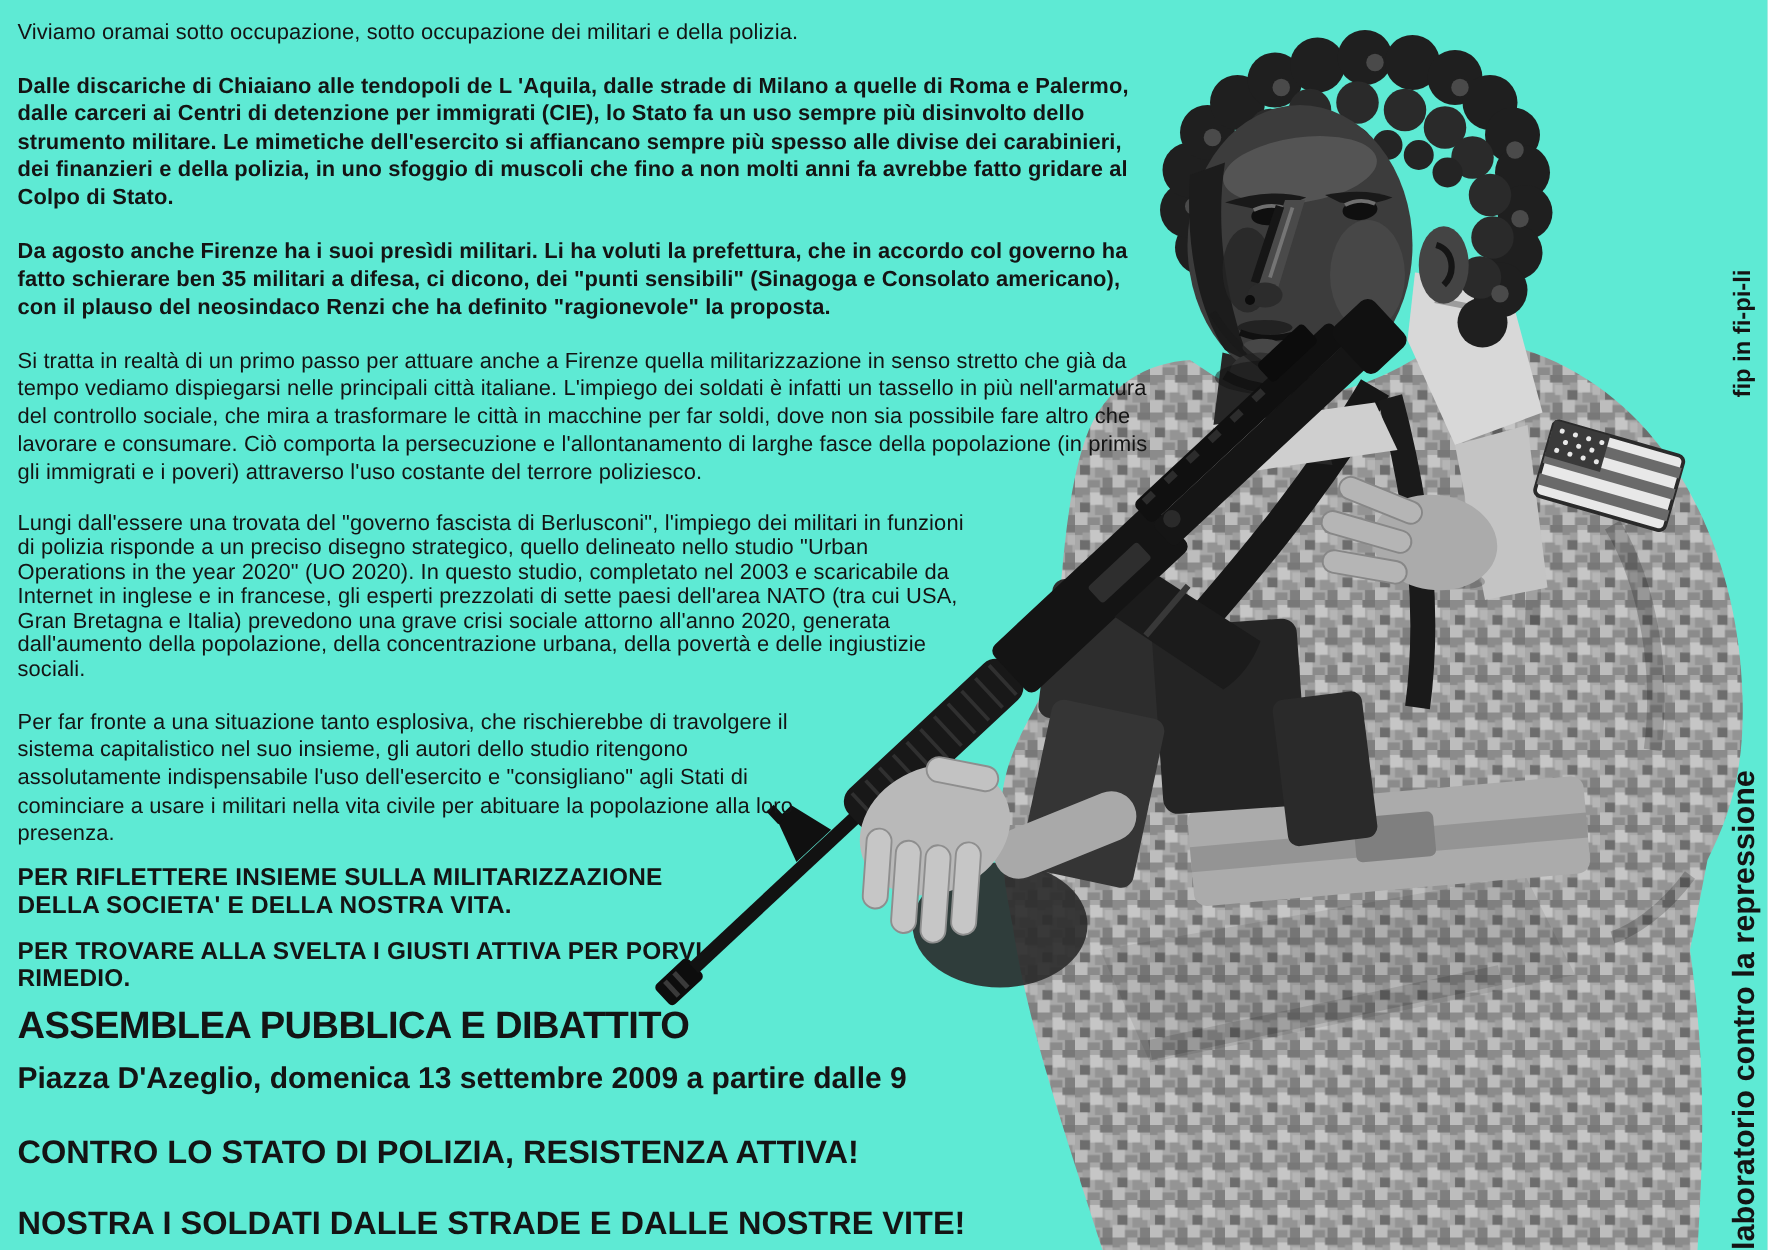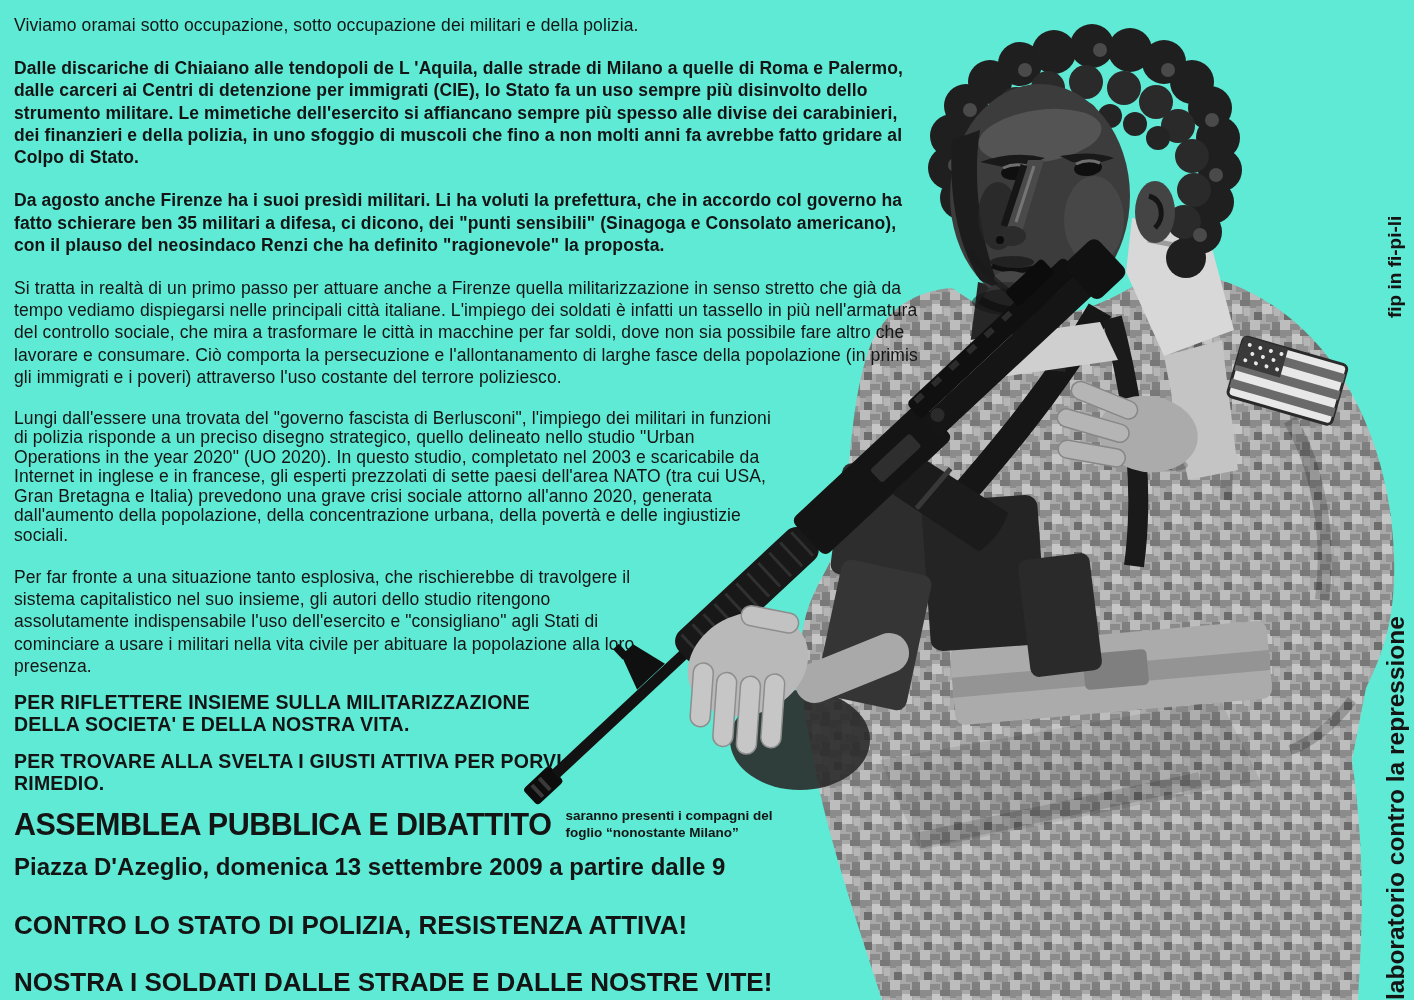--- a/index.html
+++ b/index.html
@@ -44,21 +44,20 @@
     <p class="bodyp p3">Da agosto anche Firenze ha i suoi presìdi militari. Li ha voluti la prefettura, che in accordo col governo ha fatto schierare ben 35 militari a difesa, ci dicono, dei "punti sensibili" (Sinagoga e Consolato americano), con il plauso del neosindaco Renzi che ha definito "ragionevole" la proposta.</p>
     <p class="bodyp p4">Si tratta in realtà di un primo passo per attuare anche a Firenze quella militarizzazione in senso stretto che già da tempo vediamo dispiegarsi nelle principali città italiane. L'impiego dei soldati è infatti un tassello in più nell'armatura del controllo sociale, che mira a trasformare le città in macchine per far soldi, dove non sia possibile fare altro che lavorare e consumare. Ciò comporta la persecuzione e l'allontanamento di larghe fasce della popolazione (in primis gli immigrati e i poveri) attraverso l'uso costante del terrore poliziesco.</p>
     <p class="bodyp p5">Lungi dall'essere una trovata del "governo fascista di Berlusconi", l'impiego dei militari in funzioni di polizia risponde a un preciso disegno strategico, quello delineato nello studio "Urban Operations in the year 2020" (UO 2020). In questo studio, completato nel 2003 e scaricabile da Internet in inglese e in francese, gli esperti prezzolati di sette paesi dell'area NATO (tra cui USA, Gran Bretagna e Italia) prevedono una grave crisi sociale attorno all'anno 2020, generata dall'aumento della popolazione, della concentrazione urbana, della povertà e delle ingiustizie sociali.</p>
     <p class="bodyp p6">Per far fronte a una situazione tanto esplosiva, che rischierebbe di travolgere il sistema capitalistico nel suo insieme, gli autori dello studio ritengono assolutamente indispensabile l'uso dell'esercito e "consigliano" agli Stati di cominciare a usare i militari nella vita civile per abituare la popolazione alla loro presenza.</p>
 
     <p class="call c1">PER RIFLETTERE INSIEME SULLA MILITARIZZAZIONE DELLA SOCIETA' E DELLA NOSTRA VITA.</p>
     <p class="call c2">PER TROVARE ALLA SVELTA I GIUSTI ATTIVA PER PORVI RIMEDIO.</p>
 
     <div class="event-row">
       <span class="event-title">ASSEMBLEA PUBBLICA E DIBATTITO</span>
-      <span class="event-note">saranno presenti i compagni del foglio “nonostante Milano”</span>
     </div>
     <p class="place">Piazza D'Azeglio, domenica 13 settembre 2009 a partire dalle 9</p>
 
     <p class="slogan s1">CONTRO LO STATO DI POLIZIA, RESISTENZA ATTIVA!</p>
     <p class="slogan s2">NOSTRA I SOLDATI DALLE STRADE E DALLE NOSTRE VITE!</p>
   </div>
 
   <svg class="montage" viewBox="0 0 914 1000" xmlns="http://www.w3.org/2000/svg">
     <defs>
       <pattern id="camo" width="30" height="30" patternUnits="userSpaceOnUse">

